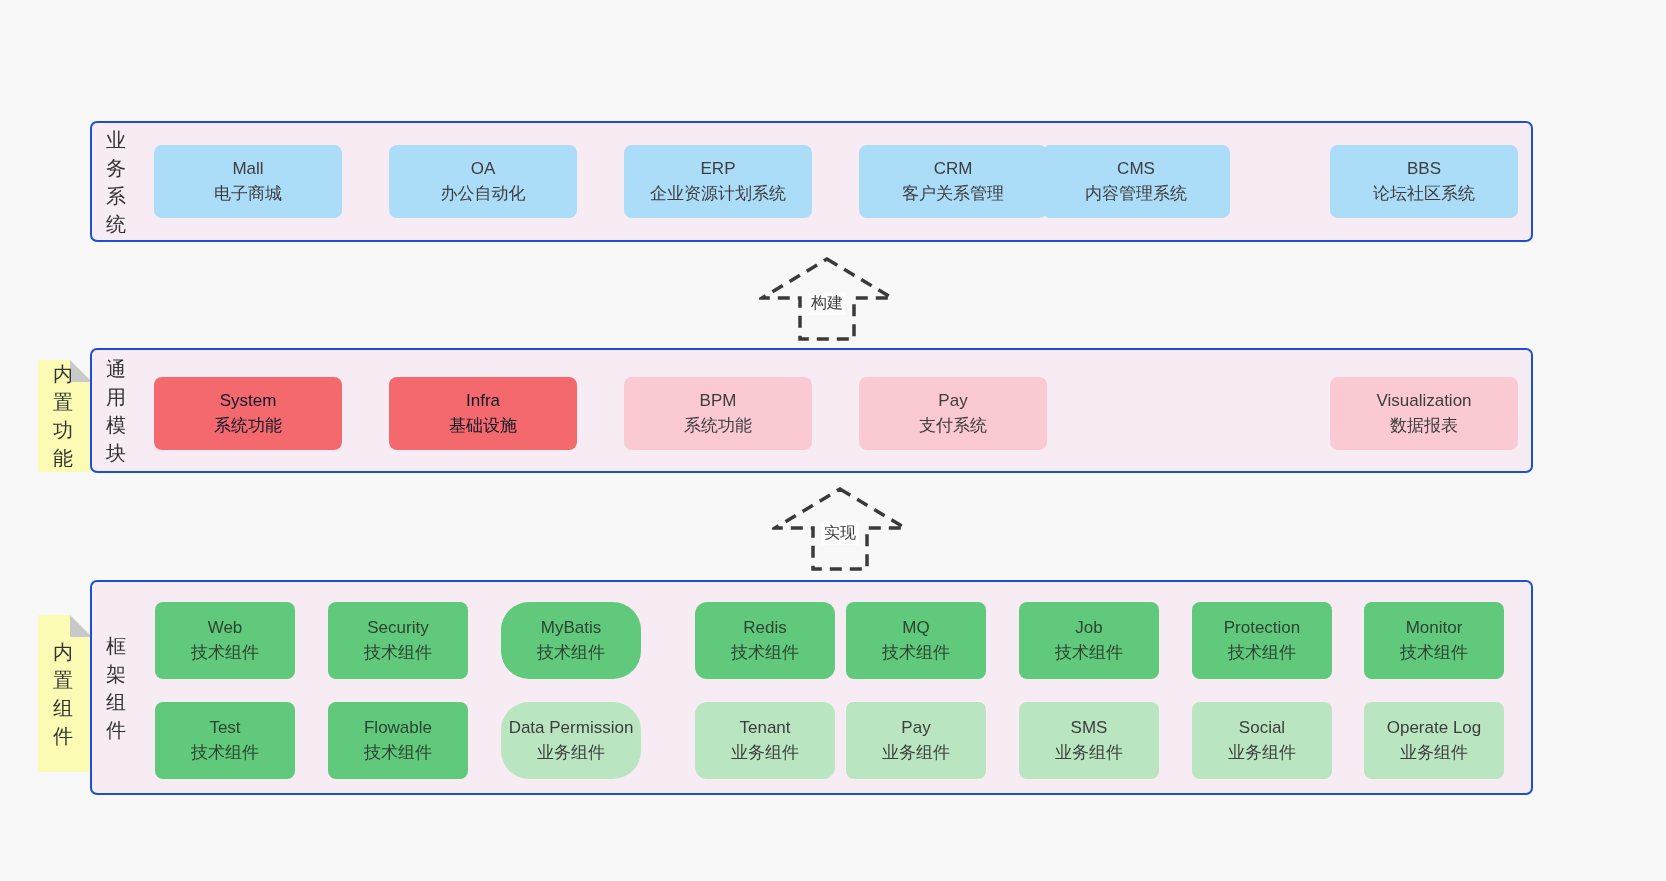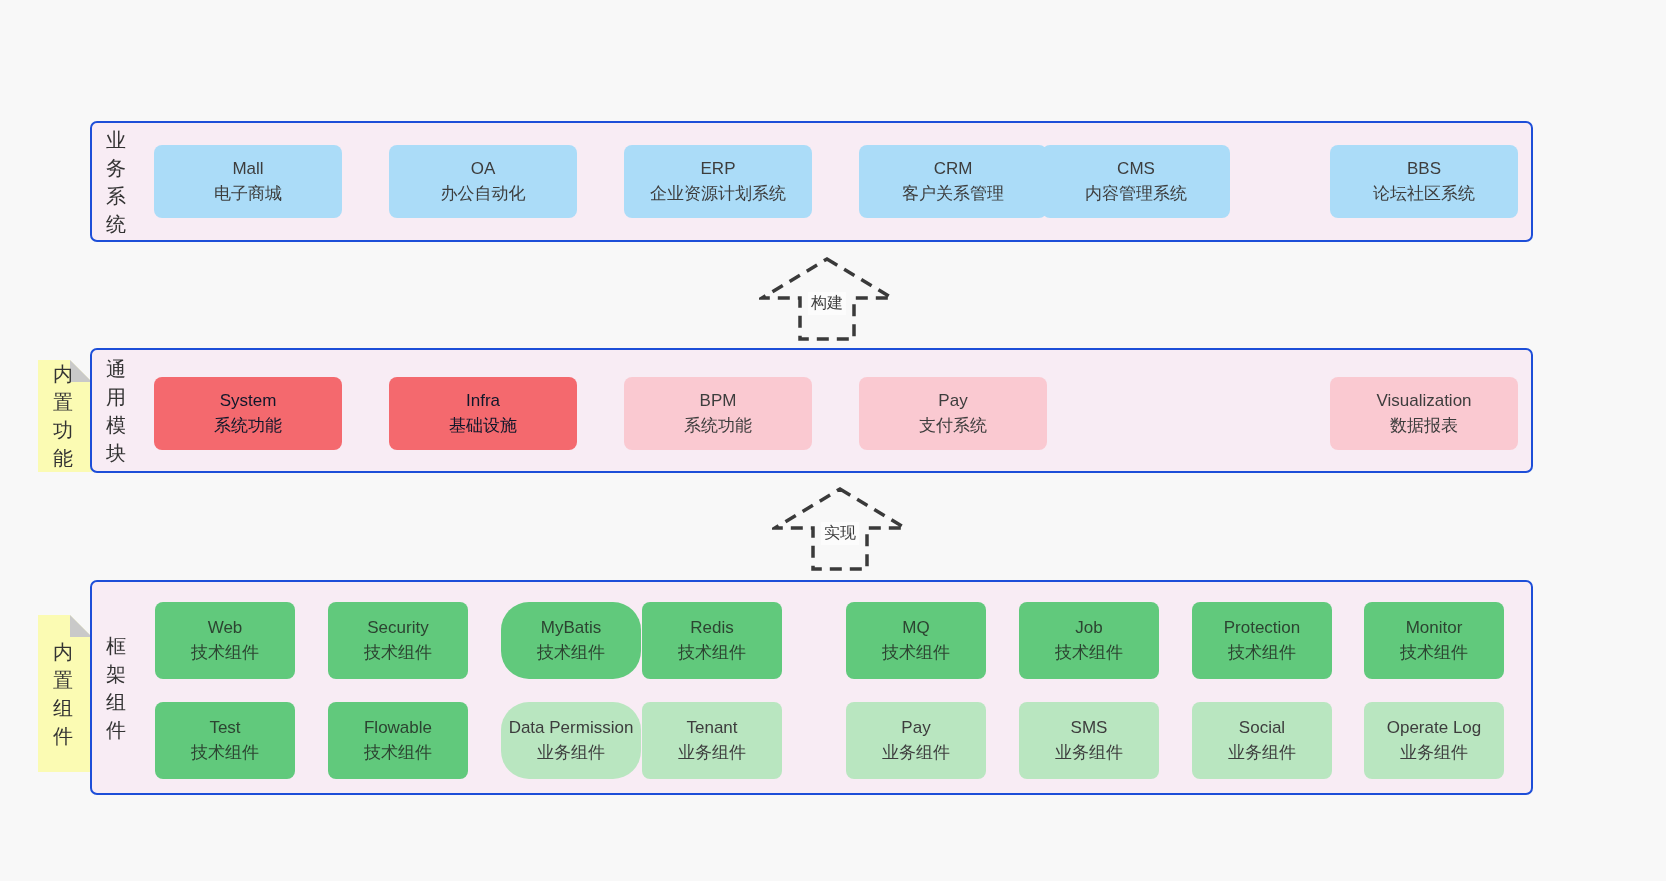--- a/index.html
+++ b/index.html
@@ -42,21 +42,21 @@
   .red{background:#f4696e;color:#0f172a;}
   .pink{background:#fac9d1;}
   .green{background:#61c97c;color:#2c4431;}
   .green-light{background:#b9e6c0;}
 
   #panel-business .box{top:22px;}
   #panel-modules .box{top:27px;}
   .c1{left:62px;}  .c2{left:297px;} .c3{left:532px;}
   .c4{left:767px;} .c5{left:950px;}.c6{left:1238px;}
   .row1{top:20px;} .row2{top:120px;}
-  .k1{left:63px;}  .k2{left:236px;} .k3{left:409px;border-radius:28px;} .k4{left:550px;}
+  .k1{left:63px;}  .k2{left:236px;} .k3{left:409px;border-radius:28px;} .k4{left:603px;border-radius:12px;}
   .k5{left:754px;} .k6{left:927px;} .k7{left:1100px;}.k8{left:1272px;}
 
   
   .sticky{
     position:absolute;left:38px;width:54px;
     background:#fbfbb3;z-index:1;
     clip-path:polygon(0 0,calc(100% - 22px) 0,100% 22px,100% 100%,0 100%);
   }
   #sticky-modules{top:360px;height:112px;}
   #sticky-components{top:615px;height:157px;}

